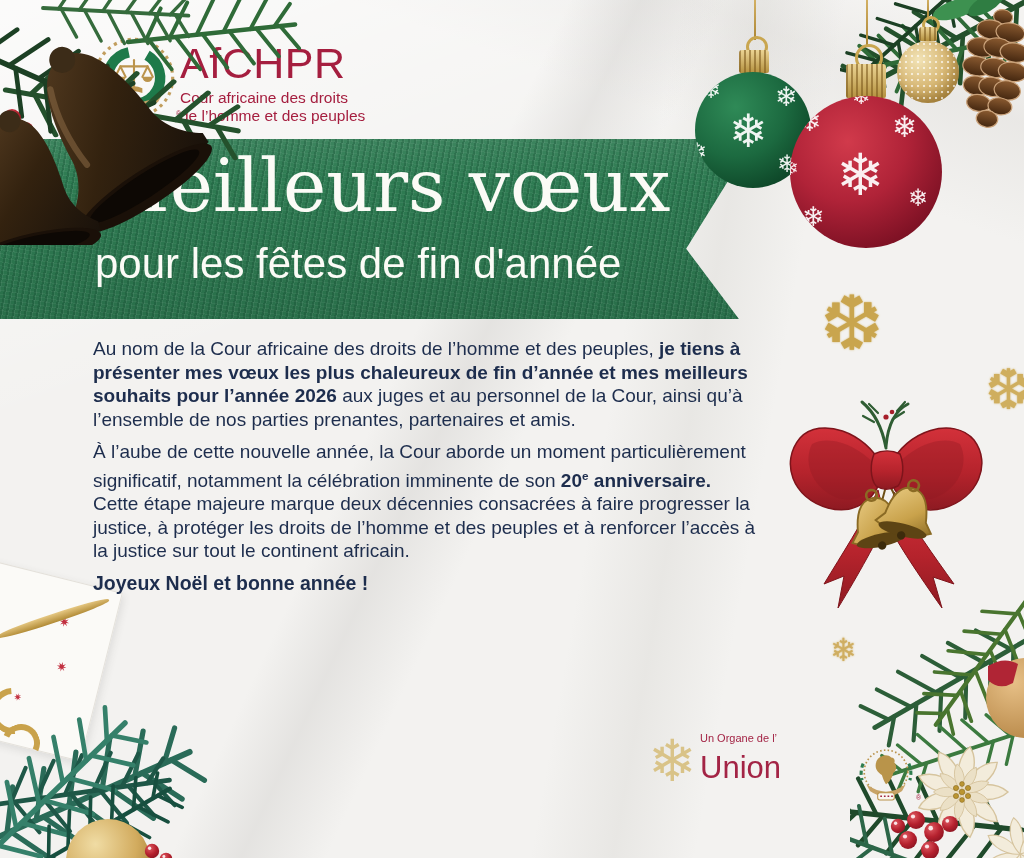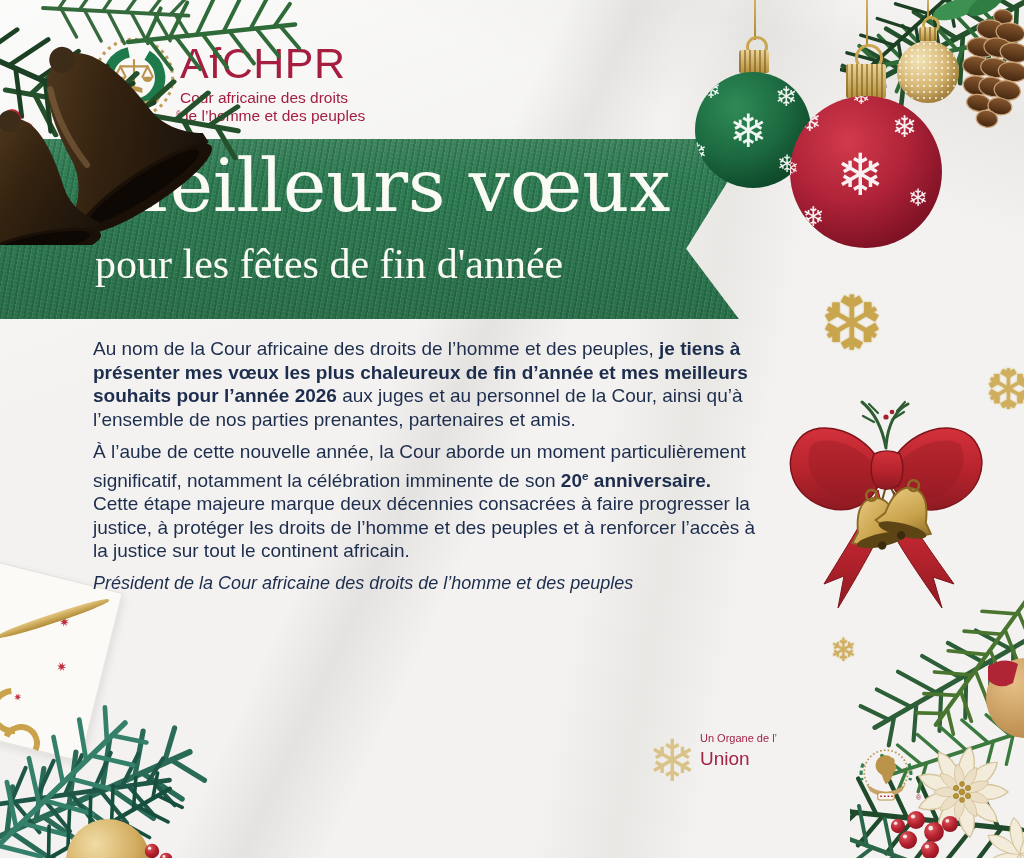--- a/index.html
+++ b/index.html
@@ -18,21 +18,21 @@
   .banner{left:0;top:139px;width:754px;height:180px;z-index:2;
     background-color:#2e7b52;
     background-image:
       repeating-linear-gradient(100deg, rgba(8,52,32,.20) 0 2px, rgba(255,255,255,.06) 2px 3px, transparent 3px 6px),
       repeating-linear-gradient(10deg, rgba(255,255,255,.05) 0 1px, transparent 1px 4px),
       linear-gradient(to bottom, rgba(255,255,255,.07), transparent 22%, rgba(0,0,0,.10));
     clip-path:polygon(0 0, 100% 0, 91% 61%, 98% 100%, 0 100%);}
   .banner-title{left:95px;top:148px;z-index:3;color:#fbfbf6;
     font-family:"DejaVu Serif", serif;font-size:73px;line-height:1.05;font-weight:500;}
   .banner-sub{left:95px;top:241px;z-index:3;color:#fbfbf6;
-    font-family:Liberation Serif, serif;font-size:42px;line-height:1.1;}
+    font-family:Liberation Sans, sans-serif;font-size:42px;line-height:1.1;}
 
   
   .logo-wrap{left:88px;top:34px;z-index:3;}
   .logo-text{left:180px;top:42px;z-index:3;color:#a51e3f;}
   .logo-acronym{font-size:43px;line-height:1;letter-spacing:.5px;}
   .logo-sub{font-size:15.5px;line-height:18px;margin-top:4px;}
   .registered{font-size:7px;color:#a51e3f;}
 
   
   .message{left:93px;top:337px;width:678px;z-index:4;color:#1d2d4d;
@@ -248,21 +248,21 @@
   <div class="abs ball ball-gold" style="left:897px;top:41px;width:62px;height:62px"></div>
 
   <span class="abs gold-flake" style="left:820px;top:286px;font-size:76px">❆</span>
   <span class="abs gold-flake" style="left:985px;top:362px;font-size:56px;color:#cfae5e">❆</span>
   <span class="abs gold-flake" style="left:830px;top:634px;font-size:32px;color:#cfae62">❄</span>
   <span class="abs gold-flake" style="left:648px;top:732px;font-size:58px;color:#d9c388;text-shadow:none">❄</span>
 
   <div class="abs message">
     <p><span>Au nom de la Cour africaine des droits de l’homme et des peuples, </span><strong>je tiens à présenter mes vœux les plus chaleureux de fin d’année et mes meilleurs souhaits pour l’année 2026</strong><span> aux juges et au personnel de la Cour, ainsi qu’à l’ensemble de nos parties prenantes, partenaires et amis.</span></p>
     <p><span>À l’aube de cette nouvelle année, la Cour aborde un moment particulièrement significatif, notamment la célébration imminente de son </span><strong><span>20</span><sup>e</sup><span> anniversaire.</span></strong><span> Cette étape majeure marque deux décennies consacrées à faire progresser la justice, à protéger les droits de l’homme et des peuples et à renforcer l’accès à la justice sur tout le continent africain.</span></p>
-    <p class="sig-title">Président de la Cour africaine des droits de l’homme et des peuples</p>
+    <p class="greeting">Joyeux Noël et bonne année !</p>
   </div>
 
   <svg class="abs deco" style="left:778px;top:386px" width="218" height="228" viewBox="0 0 218 228">
     <g stroke="#2f5d33" stroke-width="3" stroke-linecap="round" fill="none">
       <path d="M108,62 C104,40 96,26 84,16"></path>
       <path d="M108,60 C110,38 118,24 130,18"></path>
       <path d="M96,36 l-11,-6 M100,27 l-9,-9 M115,33 l11,-7 M119,25 l8,-9" stroke-width="2.2"></path>
     </g>
     <circle cx="108" cy="31" r="2.6" fill="#a61e2a"></circle>
       <circle cx="114" cy="26" r="2.3" fill="#a61e2a"></circle>
@@ -350,21 +350,21 @@
       <use href="#berry" transform="translate(84,252) scale(1.1)"></use>
       <use href="#berry" transform="translate(58,260)"></use>
       <use href="#berry" transform="translate(80,270)"></use>
       <use href="#berry" transform="translate(100,244) scale(.9)"></use>
       <use href="#berry" transform="translate(48,246) scale(.8)"></use>
     </g>
   </svg>
 
   <div class="abs" style="left:700px;top:732px;width:157px;text-align:left;color:#a32445;z-index:4">
     <div style="font-size:11px;padding-right:22px">Un Organe de l’</div>
-    <div style="font-size:19px;line-height:25px;margin-top:2px">Union</div>
+    <div style="font-size:31px;line-height:25px;margin-top:11px">Union</div>
   </div>
   <svg class="abs" style="left:858px;top:746px;z-index:4" width="56" height="56" viewBox="0 0 54 54">
     <circle cx="27" cy="25" r="21" fill="none" stroke="#b9924a" stroke-width="1.6" stroke-dasharray="1.5 2.2"></circle>
     <path d="M5,17 a23,23 0 0 0 -1,16" fill="none" stroke="#2e7d4f" stroke-width="3" stroke-dasharray="4 3"></path>
     <path d="M49,17 a23,23 0 0 1 1,16" fill="none" stroke="#2e7d4f" stroke-width="3" stroke-dasharray="4 3"></path>
     <path d="M23,10 c3,-2 7,-1 9,1 c3,0 4,3 3,5 c3,3 2,8 -1,10 c-1,5 -4,9 -7,11 c-2,-3 -3,-6 -4,-9 c-3,-2 -6,-5 -6,-9 c0,-5 3,-8 6,-9 z" fill="#b9944a"></path>
     <path d="M8,37 q19,14 38,0 l-3.5,6.5 q-15.5,11 -31,0 z" fill="#c8a468"></path>
     <rect x="19" y="45" width="16" height="7" rx="2" fill="#faf7f0" stroke="#b9924a" stroke-width="1"></rect>
     <path d="M21.5,48.5 h1.6 M25,48.5 h1.6 M28.5,48.5 h1.6 M32,48.5 h1.6" stroke="#a0233f" stroke-width="1.4"></path>
   </svg>

